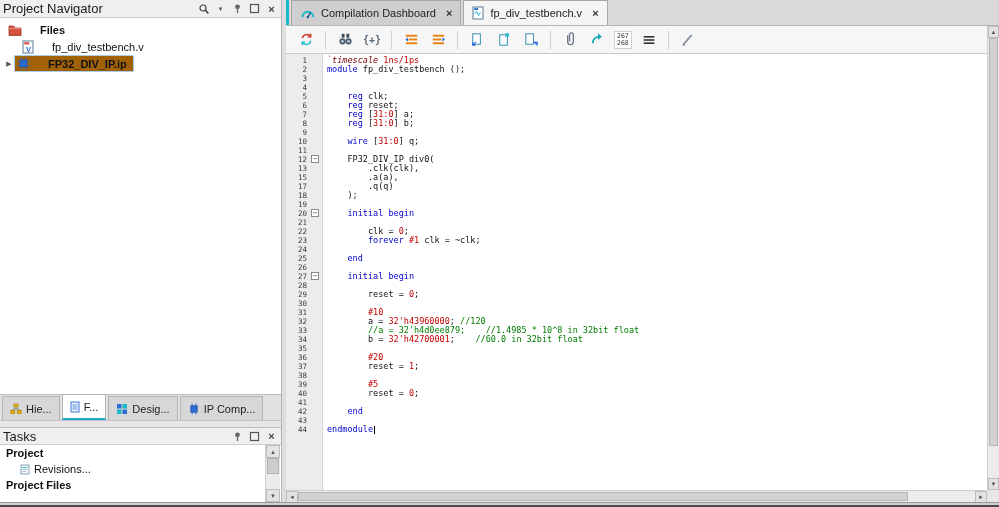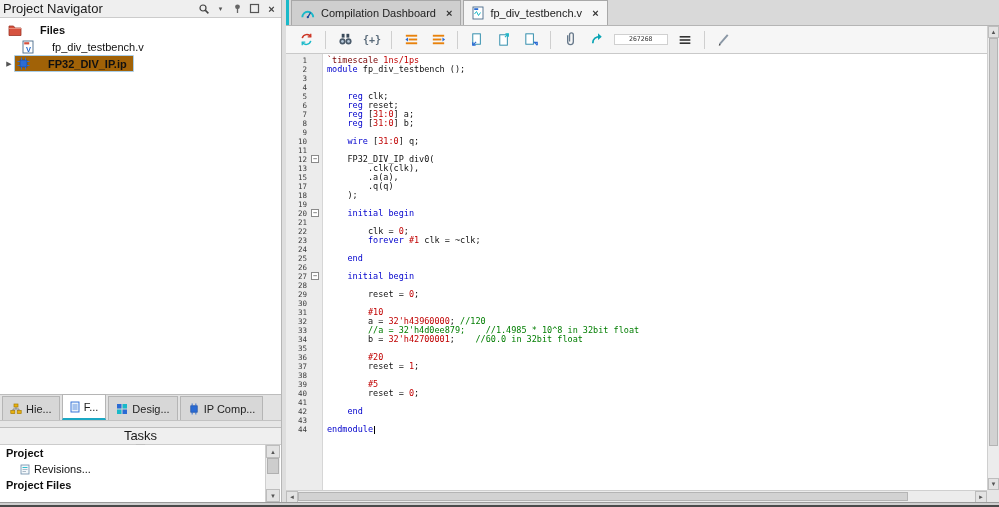--- a/index.html
+++ b/index.html
@@ -25,21 +25,21 @@
   .lbl-bold { font-weight:bold; }
 
   .nav-tabs { position:absolute; left:0; top:394px; width:100%; height:26px; background:#e2e2e2;
     border-top:1px solid #bdbdbd; display:flex; align-items:flex-end; }
   .nav-tab { height:24px; display:flex; align-items:center; gap:4px; padding:0 7px; font-size:11px; color:#222;
     background:#d7d7d7; border:1px solid #b5b5b5; border-bottom:none; margin-left:2px; }
   .nav-tab.active { background:#ffffff; border-bottom:2px solid #1ba8c4; height:26px; }
 
   .tasks-splitter { position:absolute; left:0; top:420px; width:100%; height:7px; background:#e6e6e6; border-top:1px solid #c2c2c2; }
   .tasks-header { position:absolute; left:0; top:427px; width:100%; height:18px; background:#efefef;
-    border-top:1px solid #bdbdbd; border-bottom:1px solid #cccccc; display:flex; align-items:center; padding:0 3px;flex-direction:column; }
+    border-top:1px solid #bdbdbd; border-bottom:1px solid #cccccc; display:flex; align-items:center; padding:0 3px; }
   .tasks-body { position:absolute; left:0; top:445px; width:100%; height:57px; background:#ffffff; overflow:hidden; }
   .task-row { height:16px; display:flex; align-items:center; font-size:11px; color:#111; padding-left:6px; gap:4px; }
   .task-row.category { font-weight:bold; }
   .task-row.item { padding-left:20px; }
 
   .tasks-vscroll { position:absolute; right:1px; top:445px; width:15px; height:57px; background:#ebebeb; border-left:1px solid #cfcfcf; }
   .scroll-btn { width:100%; height:13px; background:#e3e3e3; border:1px solid #bdbdbd; font-size:6px; color:#555;
     display:flex; align-items:center; justify-content:center; }
   .tasks-vscroll .scroll-btn.bottom { position:absolute; bottom:0; }
   .tasks-vscroll .thumb { position:absolute; top:13px; left:1px; right:1px; height:16px; background:#cdcdcd; border:1px solid #b0b0b0; }
@@ -55,38 +55,38 @@
   .etab { height:25px; display:flex; align-items:center; gap:6px; padding:0 8px; font-size:11px; color:#222;
     background:#cfcfcf; border:1px solid #a8a8a8; border-bottom:none; margin-left:2px; }
   .etab.active { background:#f5f5f5; font-weight:normal; }
   .tab-close { font-size:11px; color:#333; font-weight:bold; margin-left:4px; cursor:default; }
 
   .toolbar { position:absolute; left:0; top:26px; width:100%; height:28px; background:#f6f6f6; border-bottom:1px solid #c9c9c9;
     display:flex; align-items:center; padding-left:10px; gap:7px; }
   .tbtn { width:20px; height:20px; display:inline-flex; align-items:center; justify-content:center; border-radius:2px; }
   .tsep { width:1px; height:18px; background:#cfcfcf; margin:0 2px; }
   .braces { font-size:10px; font-weight:bold; color:#5a6b7a; font-family:"DejaVu Sans Mono", monospace; }
-  .line-ind { display:flex; align-items:flex-end; line-height:7px; font-size:6.5px;
-    color:#333; font-family:"DejaVu Sans Mono", monospace; border:1px solid #d0d0d0; padding:1px 14px; background:#fff; }
+  .line-ind { display:flex; flex-direction:column; align-items:flex-end; line-height:7px; font-size:6.5px;
+    color:#333; font-family:"DejaVu Sans Mono", monospace; border:1px solid #d0d0d0; padding:1px 2px; background:#fff; }
 
   
   .editor { position:absolute; left:0; top:54px; width:701px; height:436px; background:#ffffff; overflow:hidden; }
   .gutter-bg { position:absolute; left:0; top:0; bottom:0; width:37px; background:#ececec; border-right:1px solid #d6d6d6; }
   #code-lines { position:absolute; left:0; top:2px; width:100%; }
   .code-row { display:flex; height:9px; line-height:9px; font-family:"DejaVu Sans Mono", monospace; font-size:8.5px; }
   .ln { flex:none; width:23px; text-align:right; padding-right:2px; font-size:7.5px; color:#3c3c3c; }
   .fold { flex:none; width:14px; position:relative; }
   .fold-box { position:absolute; left:2px; top:0; width:8px; height:8px; border:1px solid #8a8a8a; background:#fff;
     font-size:7px; line-height:6px; text-align:center; color:#333; }
   .code-text { flex:none; white-space:pre; padding-left:4px; }
   .seg-kw  { color:#0000cc; }
   .seg-num { color:#c00000; }
   .seg-cmt { color:#007d00; }
   .seg-txt { color:#111111; }
-  .seg-dir { color:#7a0000; }
+  .seg-dir { color:#7a0000;font-style:italic; }
   .caret { display:inline-block; width:1px; height:8px; background:#000; vertical-align:middle; margin-left:1px; }
 
   
   .vscroll { position:absolute; left:701px; top:26px; width:12px; height:464px; background:#ececec; border-left:1px solid #cfcfcf; }
   .vscroll .scroll-btn { height:12px; }
   .vscroll .scroll-btn.bottom { position:absolute; bottom:0; }
   .vscroll .thumb { position:absolute; top:12px; left:1px; right:1px; height:408px; background:#d2d2d2; border:1px solid #b4b4b4; }
   .hscroll { position:absolute; left:0; top:490px; width:701px; height:12px; background:#ececec; border-top:1px solid #cfcfcf; display:flex; }
   .hbtn { width:12px; height:12px; background:#e3e3e3; border:1px solid #bdbdbd; font-size:6px; color:#555;
     display:flex; align-items:center; justify-content:center; flex:none; }

